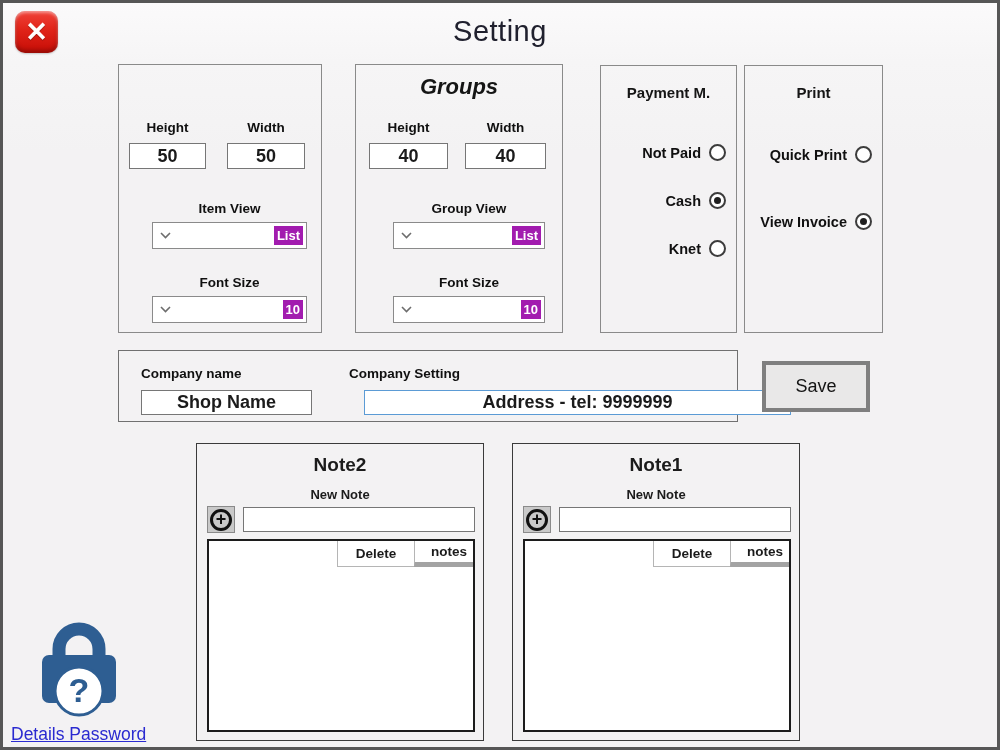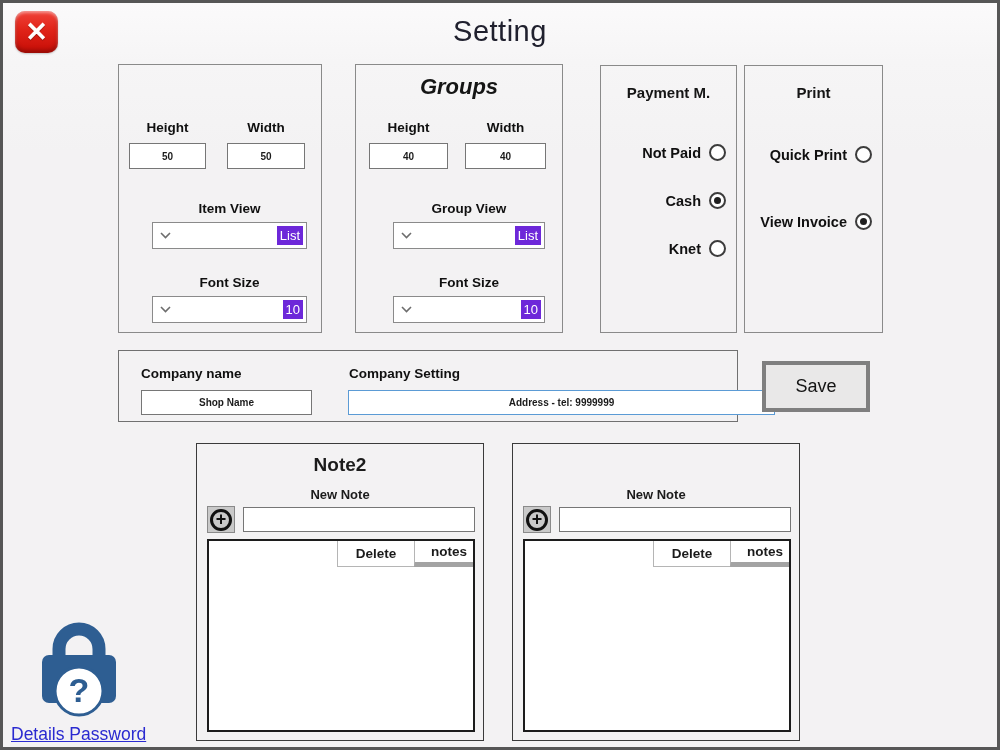--- a/index.html
+++ b/index.html
@@ -21,30 +21,30 @@
     position:absolute;left:0;right:0;top:12px;text-align:center;
     font-size:29px;font-weight:400;color:#20202e;letter-spacing:.5px;
   }
   
   .panel{position:absolute;border:1px solid #8a8a8a;background:transparent;}
   .panel-title-lg{position:absolute;left:0;right:0;text-align:center;font-size:22px;font-weight:bold;color:#151515;}
   .panel-title-sm{position:absolute;left:0;right:0;text-align:center;font-size:15px;font-weight:bold;color:#151515;}
   .sm-label{position:absolute;font-size:13.5px;font-weight:bold;color:#101010;text-align:center;}
   .txt-input{
     position:absolute;border:1px solid #767676;background:#fff;text-align:center;
-    font-size:10px;font-weight:bold;color:#1b1b1b;padding:0;outline:none;
+    font-size:18px;font-weight:bold;color:#1b1b1b;padding:0;outline:none;
   }
   
   .combo{
     position:absolute;height:27px;border:1px solid #8a8a8a;background:#fff;
     display:flex;align-items:center;justify-content:space-between;padding:0 3px 0 7px;cursor:pointer;
   }
   .combo .chev{display:flex;align-items:center;}
   .combo .val{
-    background:#6d28d9;color:#fff;font-size:13px;font-weight:normal;padding:2px 3px;line-height:1.2;
+    background:#a21caf;color:#fff;font-size:13px;font-weight:bold;padding:2px 3px;line-height:1.2;
   }
   
   .radio-row{position:absolute;right:10px;display:flex;align-items:center;gap:8px;cursor:pointer;}
   .radio-label{font-size:14.5px;font-weight:bold;color:#101010;white-space:nowrap;}
   .radio{width:17px;height:17px;border:2px solid #3c3c3c;border-radius:50%;background:#fff;flex:0 0 auto;position:relative;}
   .radio-row.checked .radio::after{
     content:'';position:absolute;left:3px;top:3px;width:7px;height:7px;border-radius:50%;background:#1f1f1f;
   }
   
   #company-panel{border:1px solid #707070;}
@@ -166,21 +166,21 @@
     <div class="radio-row" style="top:174px;">
       <span class="radio-label">Knet</span>
       <span class="radio"></span>
     </div>
   </div>
 
   <div class="panel" id="company-panel" style="left:115px;top:347px;width:620px;height:72px;">
     <div class="sm-label" style="left:22px;top:15px;text-align:left;">Company name</div>
     <input class="txt-input" style="left: 22px; top: 39px; width: 171px; height: 25px;" value="Shop Name">
     <div class="sm-label" style="left:230px;top:15px;text-align:left;">Company Setting</div>
-    <input class="txt-input focused" style="left: 229px; top: 39px; width: 427px; height: 25px;" value="Address - tel: 9999999">
+    <input class="txt-input focused" style="left: 245px; top: 39px; width: 427px; height: 25px;" value="Address - tel: 9999999">
   </div>
 
   <button class="save-btn">Save</button>
 
   <div class="note-panel" style="left:193px;">
     <div class="note-title">Note2</div>
     <div class="note-sub">New Note</div>
     <button class="add-btn">
       <span class="add-circle">
           <span class="add-plus">+</span>
@@ -190,20 +190,21 @@
     <div class="note-table">
       <div class="note-thead">
         <div class="th th-blank"></div>
         <div class="th th-delete">Delete</div>
         <div class="th th-notes">notes</div>
       </div>
     </div>
   </div>
 
   <div class="note-panel" style="left:509px;">
+    <div class="note-title">Note1</div>
     <div class="note-sub">New Note</div>
     <button class="add-btn">
       <span class="add-circle">
           <span class="add-plus">+</span>
         </span>
     </button>
     <input class="txt-input note-input" value="" style="">
     <div class="note-table">
       <div class="note-thead">
         <div class="th th-blank"></div>

